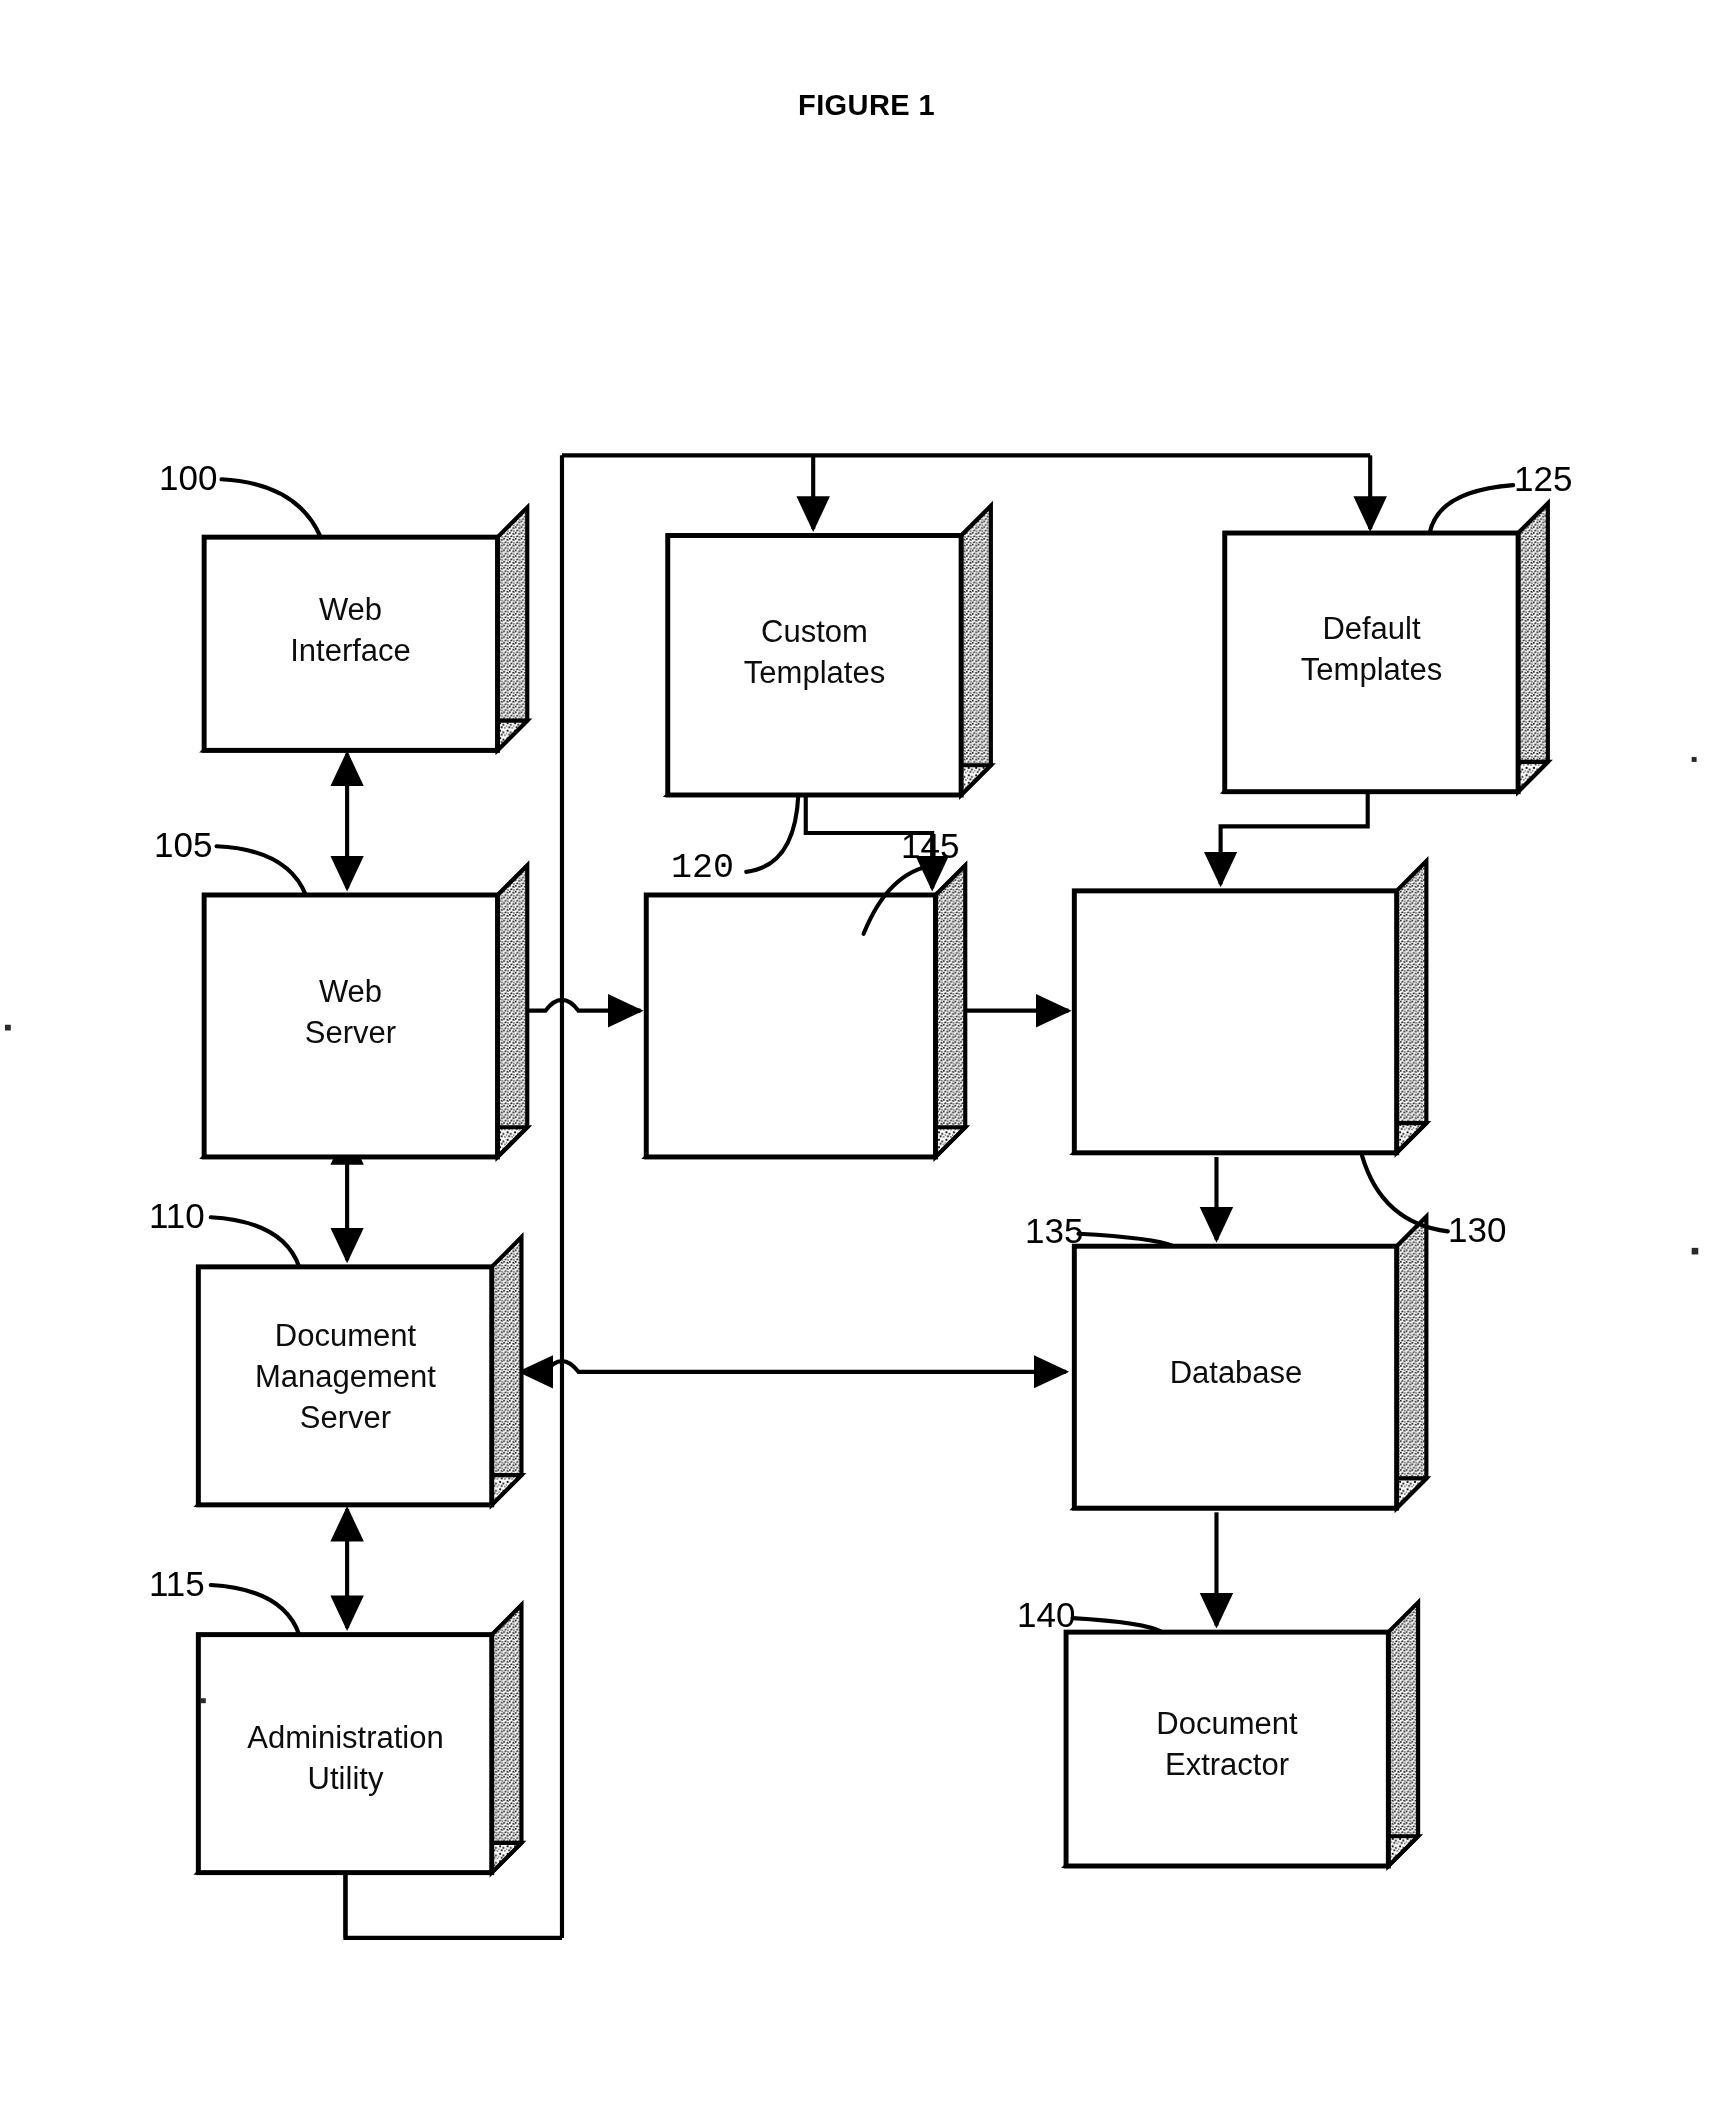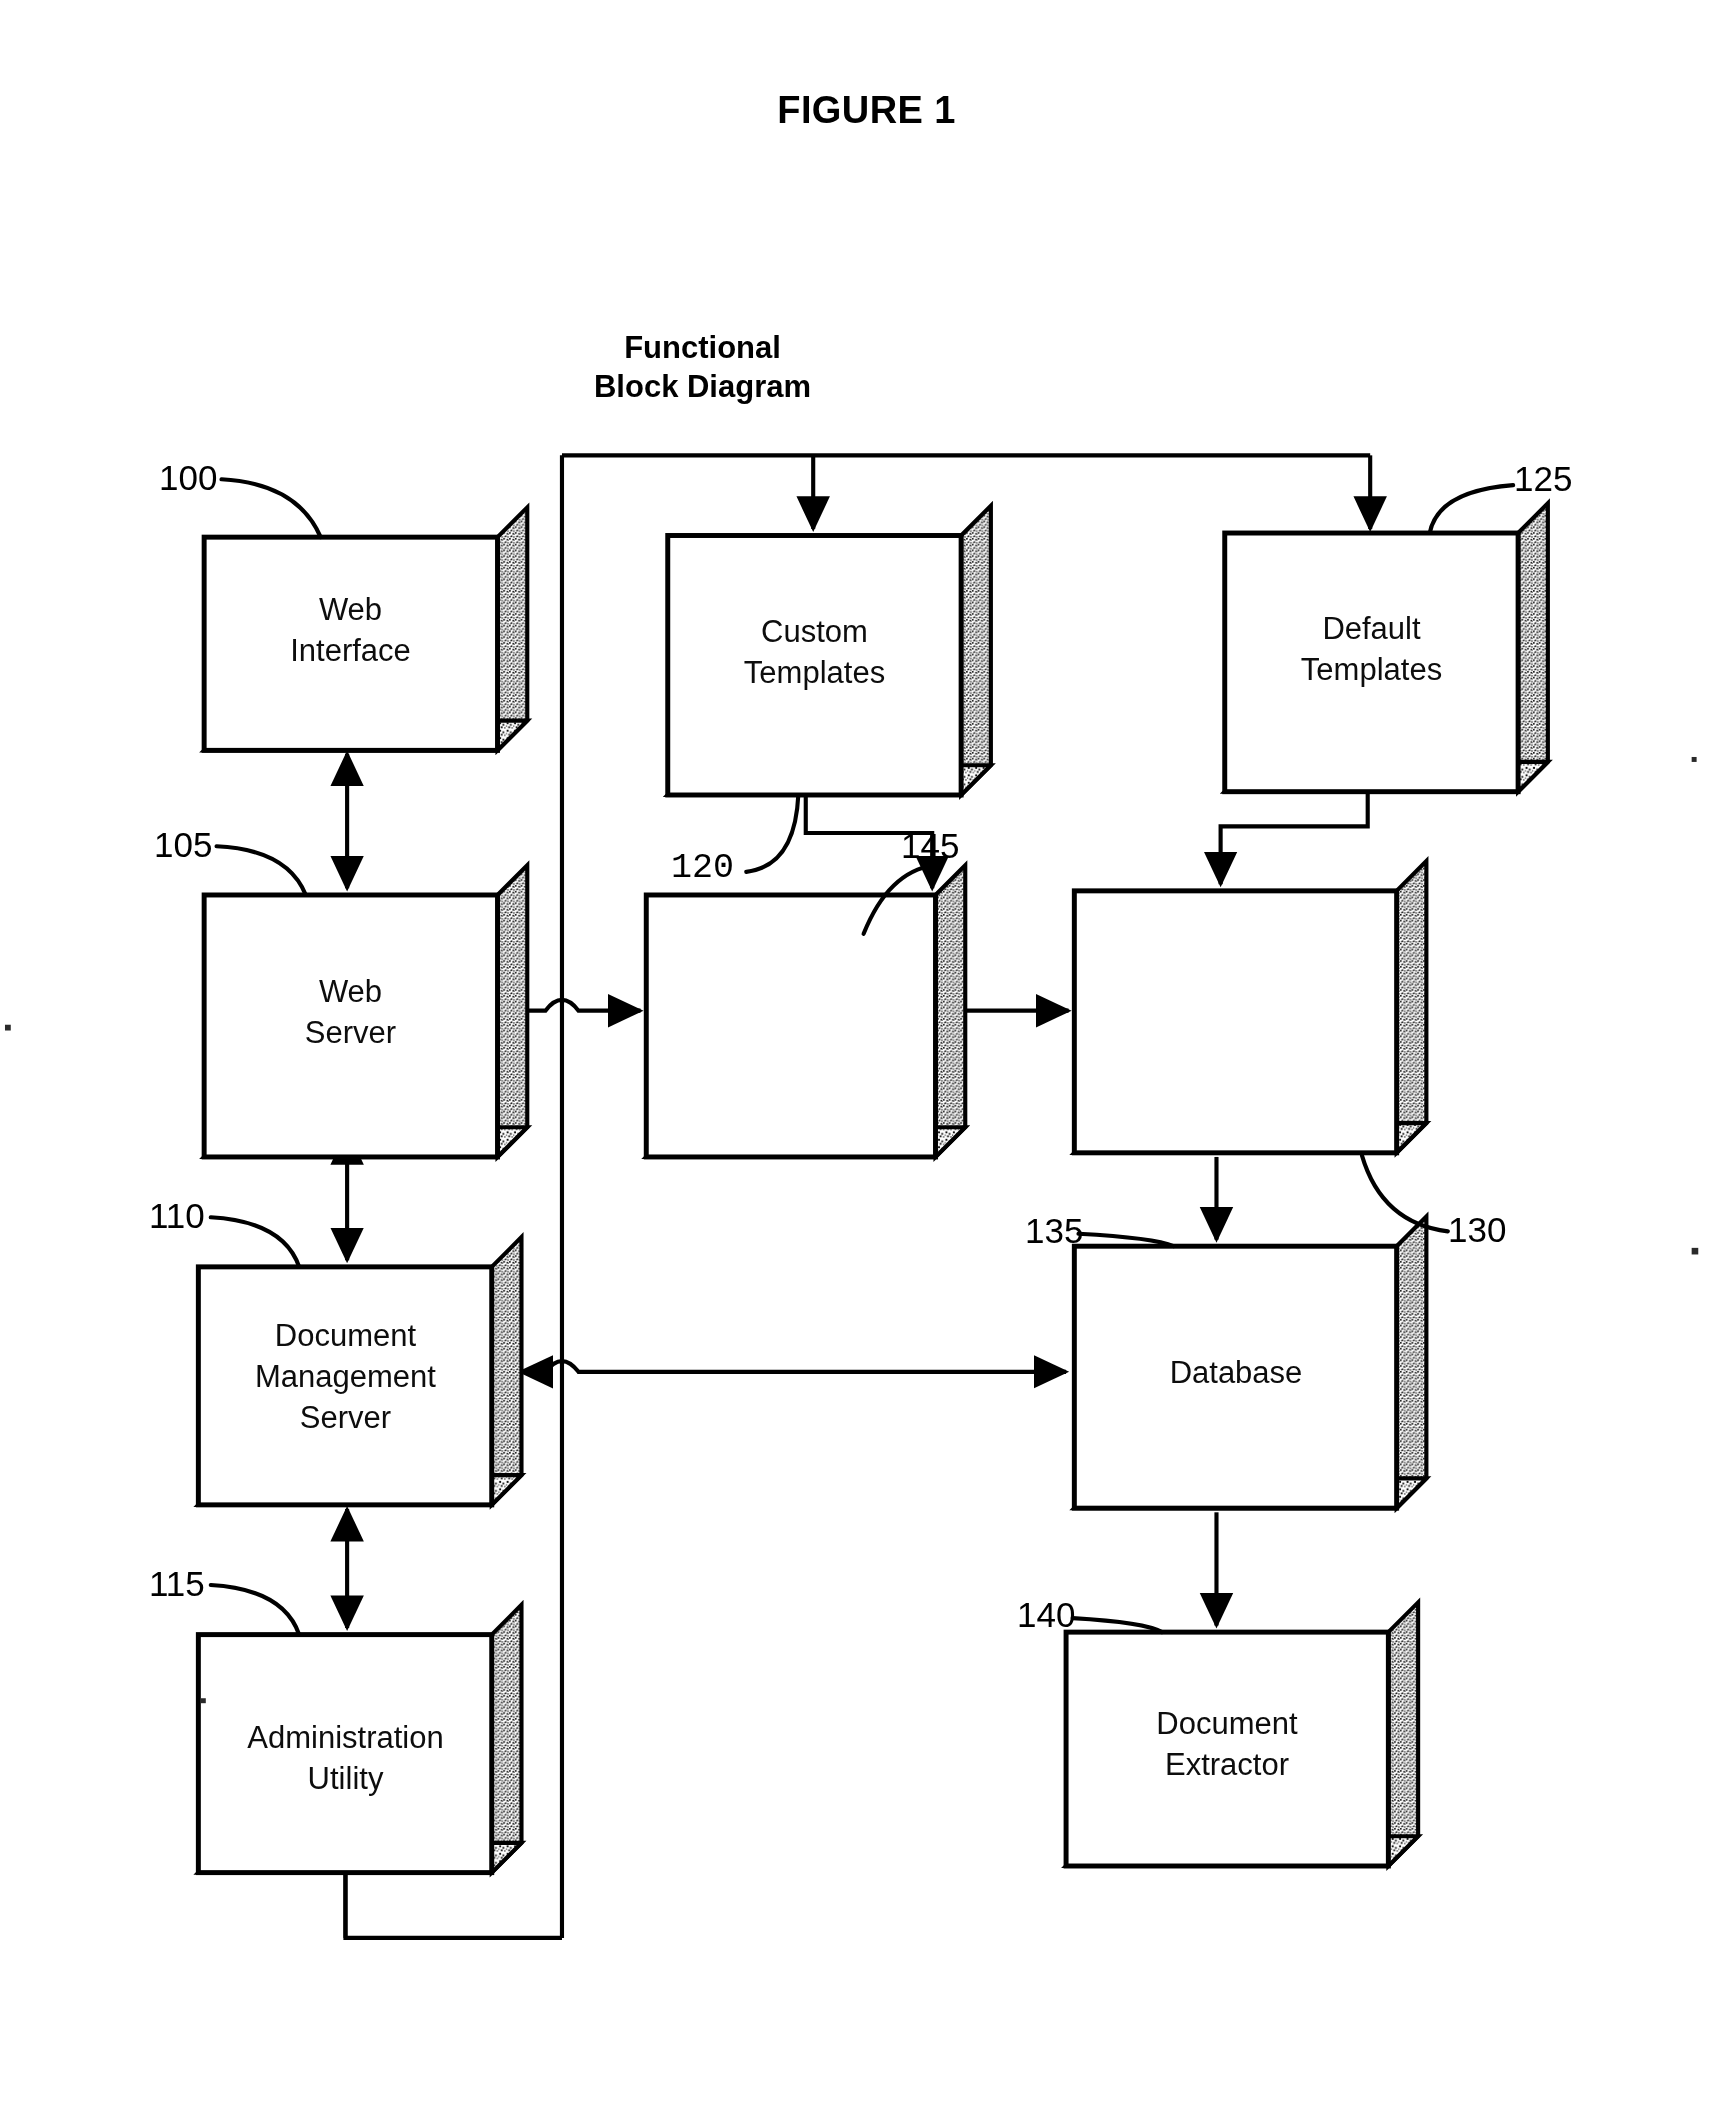--- a/index.html
+++ b/index.html
@@ -25,21 +25,21 @@
     top: 0;
     width: 1733px;
     height: 2104px;
   }
   .fig-title {
     position: absolute;
     left: 0;
     right: 0;
     top: 89px;
     text-align: center;
-    font-size: 38px;
+    font-size: 29px;
     font-weight: bold;
     letter-spacing: 0.4px;
   }
   .fig-subtitle {
     position: absolute;
     left: 529px;
     top: 329px;
     width: 347px;
     text-align: center;
     font-size: 31px;
@@ -63,24 +63,20 @@
     white-space: nowrap;
   }
 </style>
 </head>
 <body>
 
 <div id="figure-root">
 
   <div class="fig-title">FIGURE 1</div>
 
-  <div class="fig-subtitle">
-    <div>Functional</div>
-    <div>Block Diagram</div>
-  </div>
 
   <svg id="diagram" viewBox="0 0 2097 2546" xmlns="http://www.w3.org/2000/svg">
     <defs>
       <pattern id="stipple" width="7" height="7" patternUnits="userSpaceOnUse">
         <rect width="7" height="7" fill="#ffffff"></rect>
         <rect x="0" y="0" width="2" height="2" fill="#1a1a1a"></rect>
         <rect x="4" y="1" width="2" height="2" fill="#1a1a1a"></rect>
         <rect x="2" y="4" width="2" height="2" fill="#1a1a1a"></rect>
         <rect x="5" y="5" width="1.6" height="1.6" fill="#1a1a1a"></rect>
         <rect x="1" y="5" width="1.2" height="1.2" fill="#3a3a3a"></rect>

